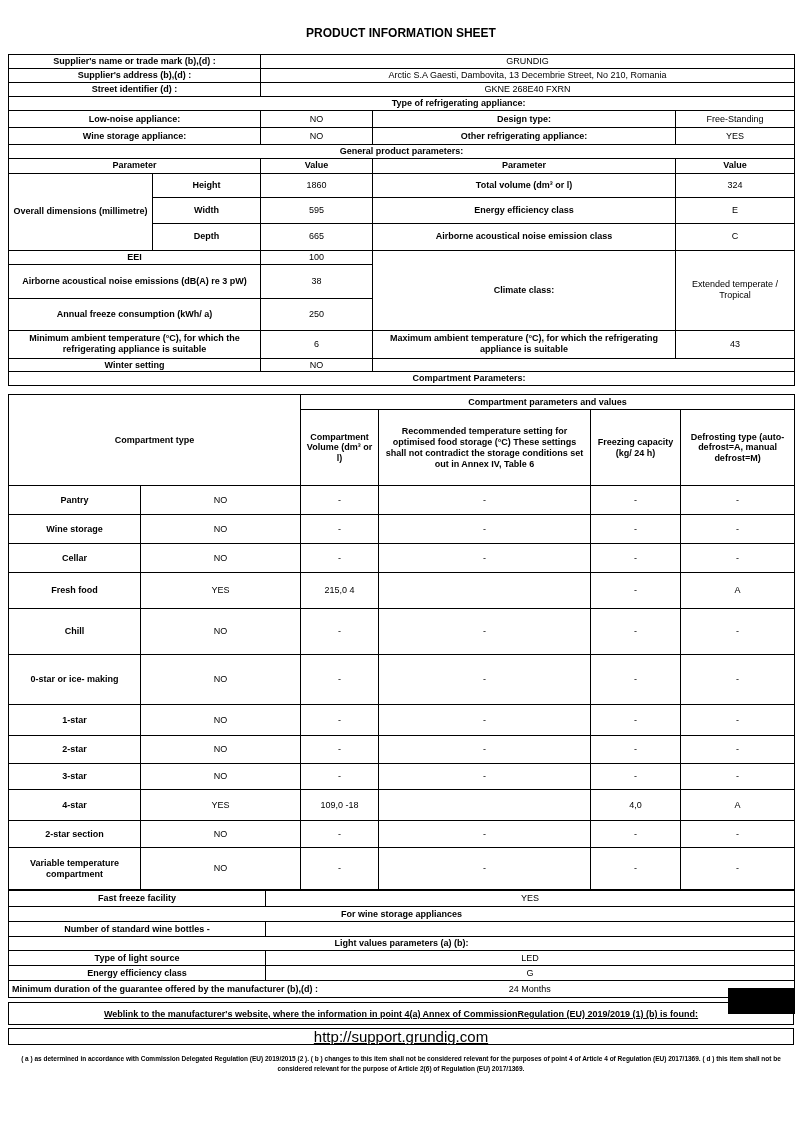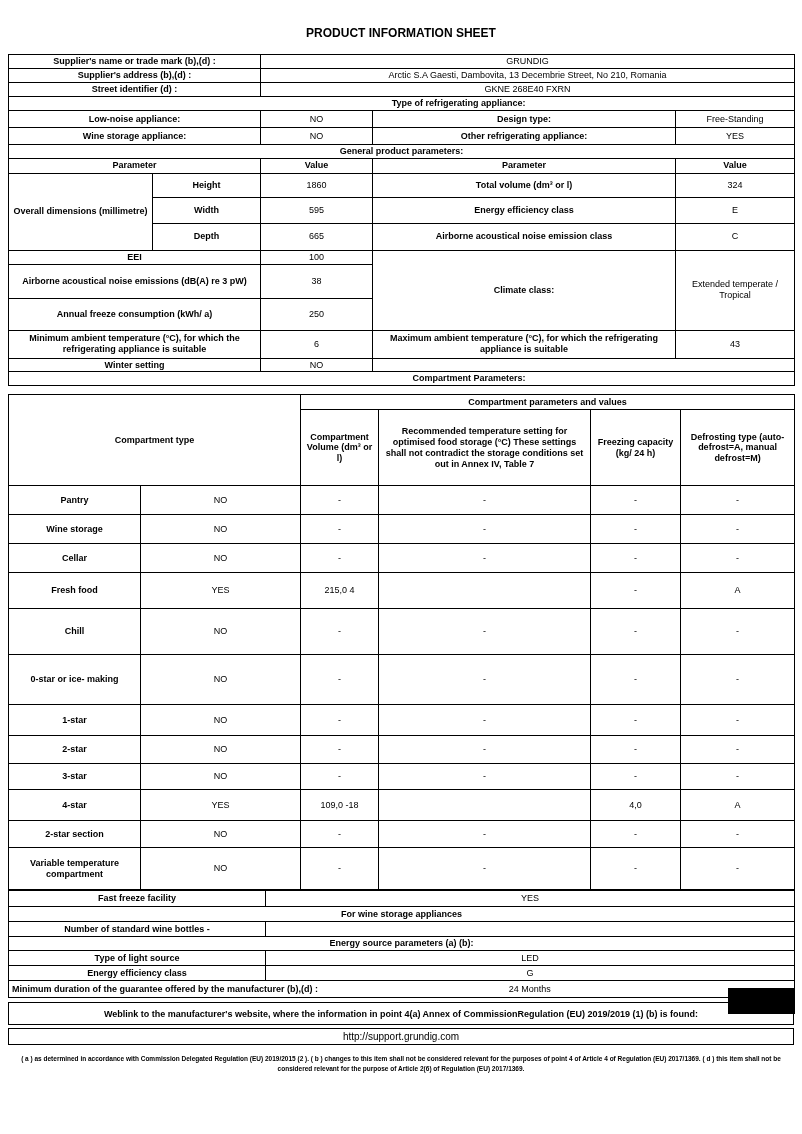--- a/index.html
+++ b/index.html
@@ -19,23 +19,23 @@
   .left { text-align: left; }
   .fit { font-size: 8.3px; }
   .lg { font-size: 12px; }
   .climate { font-size: 11.5px; line-height: 1.25; }
   .inleft { display: inline-block; width: 248px; text-align: right; font-weight: bold; }
   .nowrap { white-space: nowrap; overflow: visible !important; }
   .nodiv-l { border-right: none !important; margin-top: 28px; }
   .nodiv-r { border-left: none !important; }
 
   .box { border: 1px solid #000; width: 786px; display: flex; align-items: center;
-         justify-content: center; text-align: center; }
+         justify-content: center; text-align: center; text-decoration: underline; }
   .weblink-box { height: 23px; margin-top: 4px; font-size: 9px; font-weight: bold; }
-  .url-box { height: 17px; margin-top: 3px; font-size: 10px; }
+  .url-box { height: 17px; margin-top: 3px; font-size: 15px; }
   .footnote { width: 774px; margin: 9px auto 0 auto; font-size: 6.5px; font-weight: bold;
               text-align: center; line-height: 1.55; }
   .black-mark { position: absolute; right: 7px; bottom: 4px; width: 67px; height: 26px; background: #000; }
 </style>
 </head>
 <body>
 
 <div class="page">
 
   <div class="title">PRODUCT INFORMATION SHEET</div>
@@ -148,21 +148,21 @@
         <col style="width:90px">
         <col style="width:114px">
     </colgroup>
     <tbody>
         <tr style="height:15px">
       <td colspan="2" rowspan="2" class="lbl">Compartment type</td>
       <td colspan="4" class="lbl">Compartment parameters and values</td>
     </tr>
     <tr style="height:76px">
       <td class="lbl">Compartment Volume (dm³ or l)</td>
-      <td class="lbl">Recommended temperature setting for optimised food storage (°C) These settings shall not contradict the storage conditions set out in Annex IV, Table 7</td>
+      <td class="lbl">Recommended temperature setting for optimised food storage (°C) These settings shall not contradict the storage conditions set out in Annex IV, Table 6</td>
       <td class="lbl">Freezing capacity (kg/ 24 h)</td>
       <td class="lbl">Defrosting type (auto-defrost=A, manual defrost=M)</td>
     </tr>
     <tr style="height:29px">
       <td class="lbl">Pantry</td>
       <td>NO</td>
       <td>-</td>
       <td>-</td>
       <td>-</td>
       <td>-</td>
@@ -269,21 +269,21 @@
       <td>YES</td>
     </tr>
     <tr style="height:15px">
       <td colspan="2" class="left lbl">For wine storage appliances</td>
     </tr>
     <tr style="height:15px">
       <td class="left lbl nowrap">Number of standard wine bottles -</td>
       <td></td>
     </tr>
     <tr style="height:14px">
-      <td colspan="2" class="left lbl">Energy source parameters (a) (b):</td>
+      <td colspan="2" class="left lbl">Light values parameters (a) (b):</td>
     </tr>
     <tr style="height:15px">
       <td class="left lbl">Type of light source</td>
       <td>LED</td>
     </tr>
     <tr style="height:15px">
       <td class="left lbl">Energy efficiency class</td>
       <td>G</td>
     </tr>
     <tr style="height:17px">

